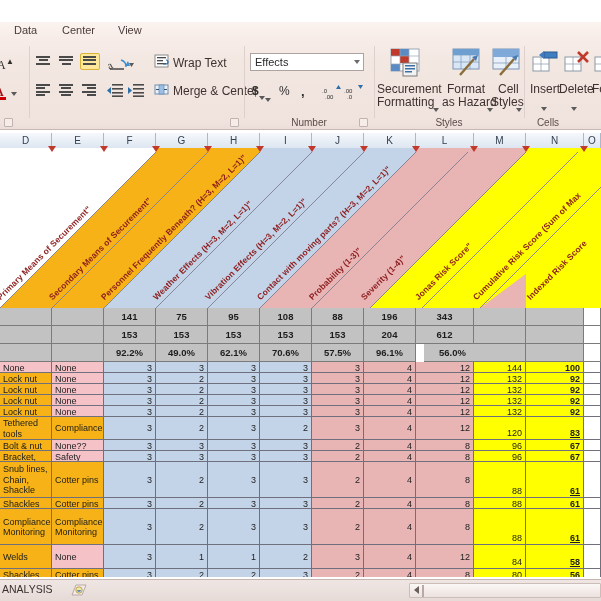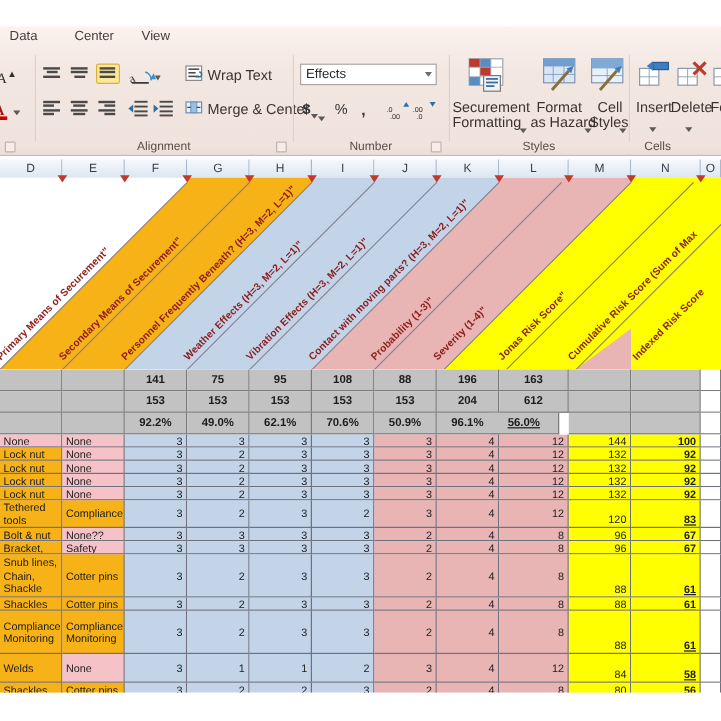--- a/index.html
+++ b/index.html
@@ -146,21 +146,21 @@
 </style>
 </head>
 <body>
 
 <div id="app">
 
 
   <div class="ribbon">
 
     <div class="tabstrip">
-      <div class="tab" style="left:8px">Data</div>
+      <div class="tab" style="left:14px">Data</div>
       <div class="tab" style="left:62px">Center</div>
       <div class="tab" style="left:118px">View</div>
     </div>
 
     <div class="ribbon-body">
 
       <div class="grp" style="left:-6px;width:34px">
 
         <div class="ic" style="left:2px;top:14px">
           <svg width="22" height="16" viewBox="0 0 22 16">
@@ -281,21 +281,20 @@
             <path d="M2 7.5 L5 7.5 M10 7.5 L13 7.5" stroke="#2d4f70" stroke-width="1"></path>
           </svg>
         </div>
         <div class="lbl" style="left:143px;top:42px">Merge &amp; Center</div>
         <div class="ic" style="left:228px;top:45px">
           <svg width="8" height="6" viewBox="0 0 8 6">
               <polygon points="1,1 7,1 4,5" fill="#5a5a5a"></polygon>
             </svg>
         </div>
 
-        <div class="grp-label">Alignment</div>
         <div class="dlg-launcher" style="right:4px"></div>
       </div>
 
       <div class="grp-divider" style="left:244px"></div>
 
       <div class="grp" style="left:246px;width:126px">
         <div class="combo" style="left:4px;top:11px;width:114px;height:18px">
           <span class="cv">Effects</span>
           <span class="ca"></span>
         </div>
@@ -531,21 +530,21 @@
   <div id="summary-rows">
       <div class="sumrow" style="top: 308px;">
         <div class="sumcell" style="left: 0px; width: 52px;"></div>
         <div class="sumcell" style="left: 52px; width: 52px;"></div>
         <div class="sumcell" style="left: 104px; width: 52px;">141</div>
         <div class="sumcell" style="left: 156px; width: 52px;">75</div>
         <div class="sumcell" style="left: 208px; width: 52px;">95</div>
         <div class="sumcell" style="left: 260px; width: 52px;">108</div>
         <div class="sumcell" style="left: 312px; width: 52px;">88</div>
         <div class="sumcell" style="left: 364px; width: 52px;">196</div>
-        <div class="sumcell" style="left: 416px; width: 58px;">163</div>
+        <div class="sumcell" style="left: 416px; width: 58px;">343</div>
         <div class="sumcell" style="left: 474px; width: 52px;"></div>
         <div class="sumcell" style="left: 526px; width: 58px;"></div>
         <div class="sumcell" style="left: 584px; width: 17px; background: rgb(255, 255, 255);"></div>
       </div>
       <div class="sumrow" style="top: 326px;">
         <div class="sumcell" style="left: 0px; width: 52px;"></div>
         <div class="sumcell" style="left: 52px; width: 52px;"></div>
         <div class="sumcell" style="left: 104px; width: 52px;">153</div>
         <div class="sumcell" style="left: 156px; width: 52px;">153</div>
         <div class="sumcell" style="left: 208px; width: 52px;">153</div>
@@ -557,23 +556,23 @@
         <div class="sumcell" style="left: 526px; width: 58px;"></div>
         <div class="sumcell" style="left: 584px; width: 17px; background: rgb(255, 255, 255);"></div>
       </div>
       <div class="sumrow" style="top: 344px;">
         <div class="sumcell" style="left: 0px; width: 52px;"></div>
         <div class="sumcell" style="left: 52px; width: 52px;"></div>
         <div class="sumcell" style="left: 104px; width: 52px;">92.2%</div>
         <div class="sumcell" style="left: 156px; width: 52px;">49.0%</div>
         <div class="sumcell" style="left: 208px; width: 52px;">62.1%</div>
         <div class="sumcell" style="left: 260px; width: 52px;">70.6%</div>
-        <div class="sumcell" style="left: 312px; width: 52px;">50.9%</div>
+        <div class="sumcell" style="left: 312px; width: 52px;">57.5%</div>
         <div class="sumcell" style="left: 364px; width: 52px;">96.1%</div>
-        <div class="sumcell" style="left: 408px; width: 58px; text-decoration: underline;">56.0%</div>
+        <div class="sumcell" style="left: 424px; width: 58px;">56.0%</div>
         <div class="sumcell" style="left: 474px; width: 52px;"></div>
         <div class="sumcell" style="left: 526px; width: 58px;"></div>
         <div class="sumcell" style="left: 584px; width: 17px; background: rgb(255, 255, 255);"></div>
       </div>
     </div>
 
   <div class="grid" id="data-grid" style="top:362px;height:215px">
       <div class="row" style="top: 0px; height: 11px;">
         <div class="cell " style="left: 0px; width: 52px; background: rgb(245, 194, 200);">None</div>
         <div class="cell " style="left: 52px; width: 52px; background: rgb(245, 194, 200);">None</div>
@@ -751,14 +750,28 @@
         <div class="cell num" style="left: 260px; width: 52px; background: rgb(195, 212, 233);">3</div>
         <div class="cell num" style="left: 312px; width: 52px; background: rgb(232, 180, 180);">2</div>
         <div class="cell num" style="left: 364px; width: 52px; background: rgb(232, 180, 180);">4</div>
         <div class="cell num" style="left: 416px; width: 58px; background: rgb(232, 180, 180);">8</div>
         <div class="cell num" style="left: 474px; width: 52px; background: rgb(255, 255, 0);">80</div>
         <div class="cell num idx" style="left: 526px; width: 58px; background: rgb(255, 255, 0);">56</div>
         <div class="cell " style="left: 584px; width: 17px; background: rgb(255, 255, 255);"></div>
       </div>
     </div>
 
+  <div class="sheetbar">
+    <div class="sheettab">ANALYSIS</div>
+    <div class="ic" style="left:70px;top:3px">
+      <svg width="18" height="14" viewBox="0 0 18 14">
+        <path d="M2 12 L6 2 L16 2 L12 12 Z" fill="#f3ece9" stroke="#b9a9a5"></path>
+        <circle cx="9" cy="7" r="3.2" fill="#f5e8a0" stroke="#a8933c" stroke-width="0.8"></circle>
+        <path d="M7 7 a2 2 0 0 0 4 0" fill="#5b8bc4"></path>
+      </svg>
+    </div>
+    <div class="hscroll">
+      <div class="hs-arrow" style="left:4px;border-right:5px solid #6b5f5c"></div>
+      <div style="position:absolute;left:12px;top:1px;width:2px;height:12px;background:#b9a9a5"></div>
+    </div>
+  </div>
 
 </div>
 
 </body></html>

